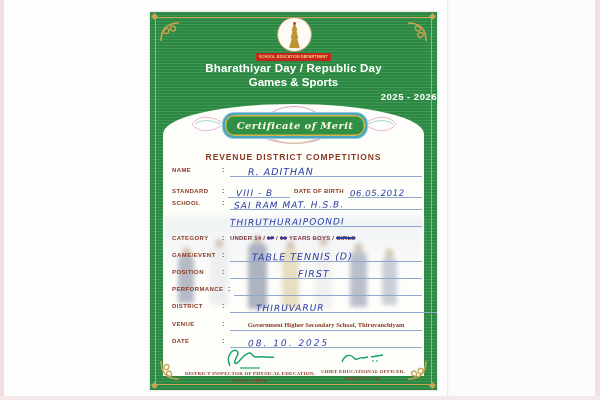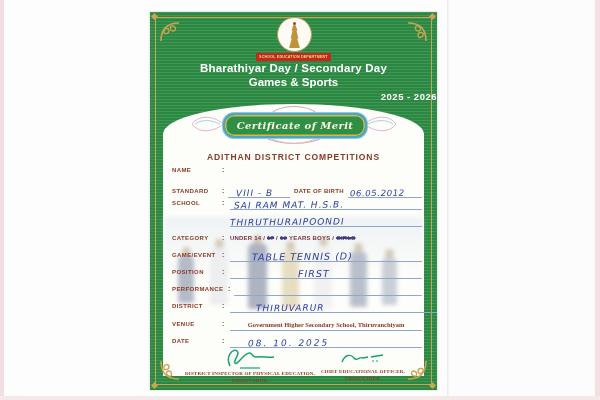--- a/index.html
+++ b/index.html
@@ -99,21 +99,21 @@
     <div class="leaf br"></div>
     <div class="gold-frame"></div>
 
     <div class="emblem">
       <div class="gopuram"></div>
       <div class="gopuram-dot"></div>
     </div>
     <div class="dept-band">
       <span>SCHOOL EDUCATION DEPARTMENT</span>
     </div>
-    <div class="title1">Bharathiyar Day / Secondary Day</div>
+    <div class="title1">Bharathiyar Day / Republic Day</div>
     <div class="title2">Games &amp; Sports</div>
     <div class="years">2025 - 2026</div>
 
     <div class="dome"></div>
 
     <svg class="corner tl" viewBox="0 0 24 24">
       <path d="M3 21 C3 9 9 3 21 3" fill="none" stroke="#c9a452" stroke-width="1.6"></path>
       <path d="M6 13 c-1 -5 5 -6 5 -2 c0 3 -4 3 -5 2" fill="none" stroke="#c9a452" stroke-width="1.4"></path>
       <path d="M13 6 c5 -1 6 5 2 5 c-3 0 -3 -4 -2 -5" fill="none" stroke="#c9a452" stroke-width="1.4"></path>
     </svg>
@@ -172,25 +172,28 @@
       </svg>
       <svg class="merit-orn" style="left:110px;top:24px;" width="68" height="12" viewBox="0 0 68 12">
         <path d="M2 2 C20 12 48 12 66 2" fill="none" stroke="#b05a9e" stroke-width="1.2"></path>
         <path d="M10 4 C26 11 42 11 58 4" fill="none" stroke="#c9a452" stroke-width="1"></path>
       </svg>
       <div class="merit">
         <span>Certificate of Merit</span>
       </div>
     </div>
 
-    <div class="section-title">ADITHAN DISTRICT COMPETITIONS</div>
+    <div class="section-title">REVENUE DISTRICT COMPETITIONS</div>
 
     <div class="row" style="top:151px;">
       <span class="lbl">NAME</span>
       <span class="colon">:</span>
+      <span class="line">
+        <span class="hw" style="left:18px;font-size:9.5px;">R. ADITHAN</span>
+      </span>
     </div>
 
     <div class="row" style="top:172px;">
       <span class="lbl">STANDARD</span>
       <span class="colon">:</span>
       <span class="line-a">
         <span class="hw" style="left:8px;">VIII - B</span>
       </span>
       <span class="dob-lbl">DATE OF BIRTH</span>
       <span class="line-b">

